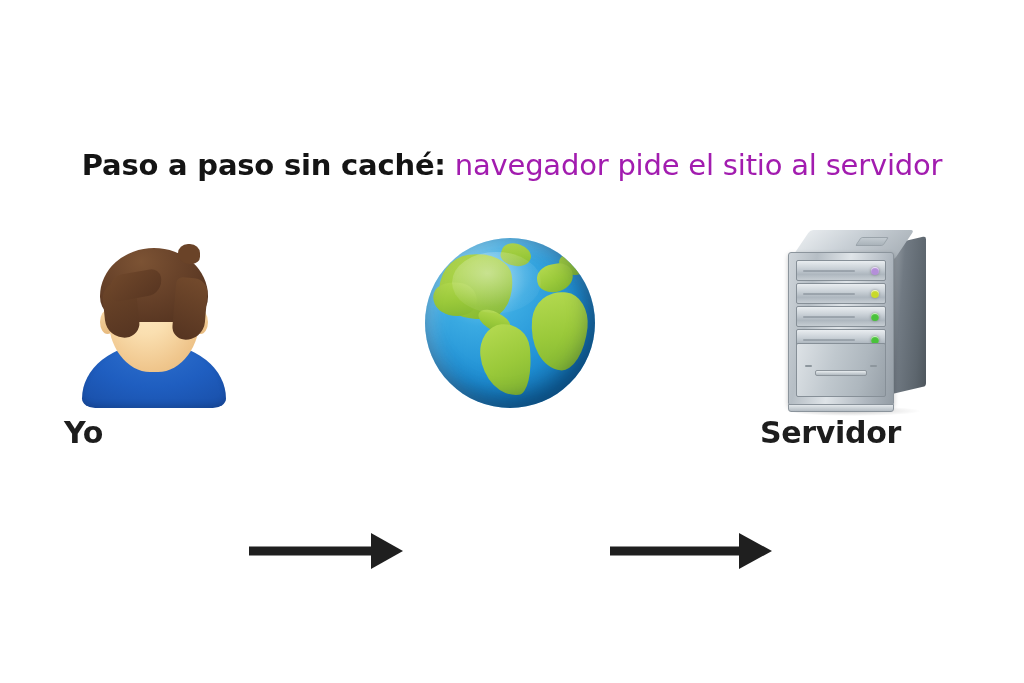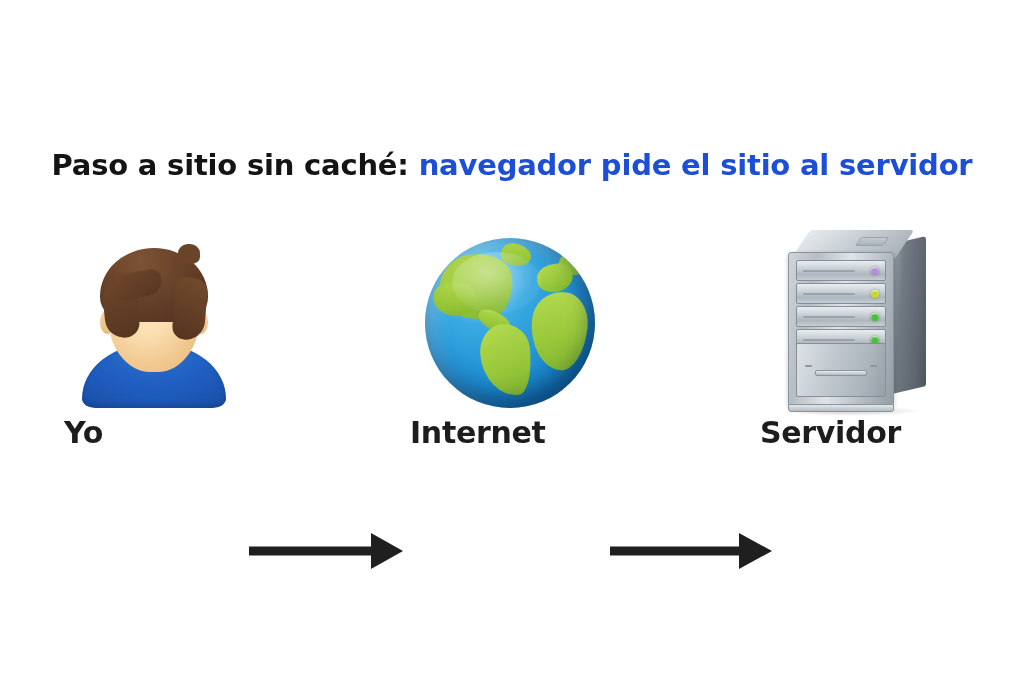--- a/index.html
+++ b/index.html
@@ -34,22 +34,22 @@
     line-height: 36px;
     color: #1d1d1d;
     letter-spacing: -0.2px;
     white-space: nowrap;
   }
   .title .strong {
     font-weight: 700;
     color: #141414;
   }
   .title .normal {
-    font-weight: 700;
-    color: #1d4ed8;
+    font-weight: 400;
+    color: #a21caf;
   }
 
   
   .flow {
     position: absolute;
     left: 0;
     right: 0;
     top: 228px;
     height: 250px;
   }
@@ -426,21 +426,21 @@
   #arrow-1 { left: 249px; width: 154px; }
   #arrow-2 { left: 610px; width: 162px; }
   .arrow svg { display: block; width: 100%; height: 100%; }
 </style>
 </head>
 <body>
 
 <div class="canvas">
 
   <div class="title">
-    <span class="strong">Paso a sitio sin caché:</span><span class="normal"> navegador pide el sitio al servidor</span>
+    <span class="strong">Paso a paso sin caché:</span><span class="normal"> navegador pide el sitio al servidor</span>
   </div>
 
   <div class="flow">
 
     <div class="node" id="node-user">
       <div class="node-art">
         <div class="avatar">
           <div class="av-shoulders"></div>
           <div class="av-neck"></div>
           <div class="av-ear left"></div>
@@ -469,21 +469,20 @@
           <div class="land l-na2"></div>
           <div class="land l-ca"></div>
           <div class="land l-sa"></div>
           <div class="land l-sc"></div>
           <div class="land l-eu"></div>
           <div class="land l-af"></div>
           <div class="gloss"></div>
           <div class="limb"></div>
         </div>
       </div>
-      <div class="node-label">Internet</div>
     </div>
 
     <div class="arrow" id="arrow-2">
       <svg viewBox="0 0 162 40" preserveAspectRatio="none" aria-hidden="true">
         <rect x="0" y="15.5" width="133" height="9" fill="#1f1f1f"></rect>
         <polygon points="129,2 162,20 129,38" fill="#1f1f1f"></polygon>
       </svg>
     </div>
 
     <div class="node" id="node-server">

